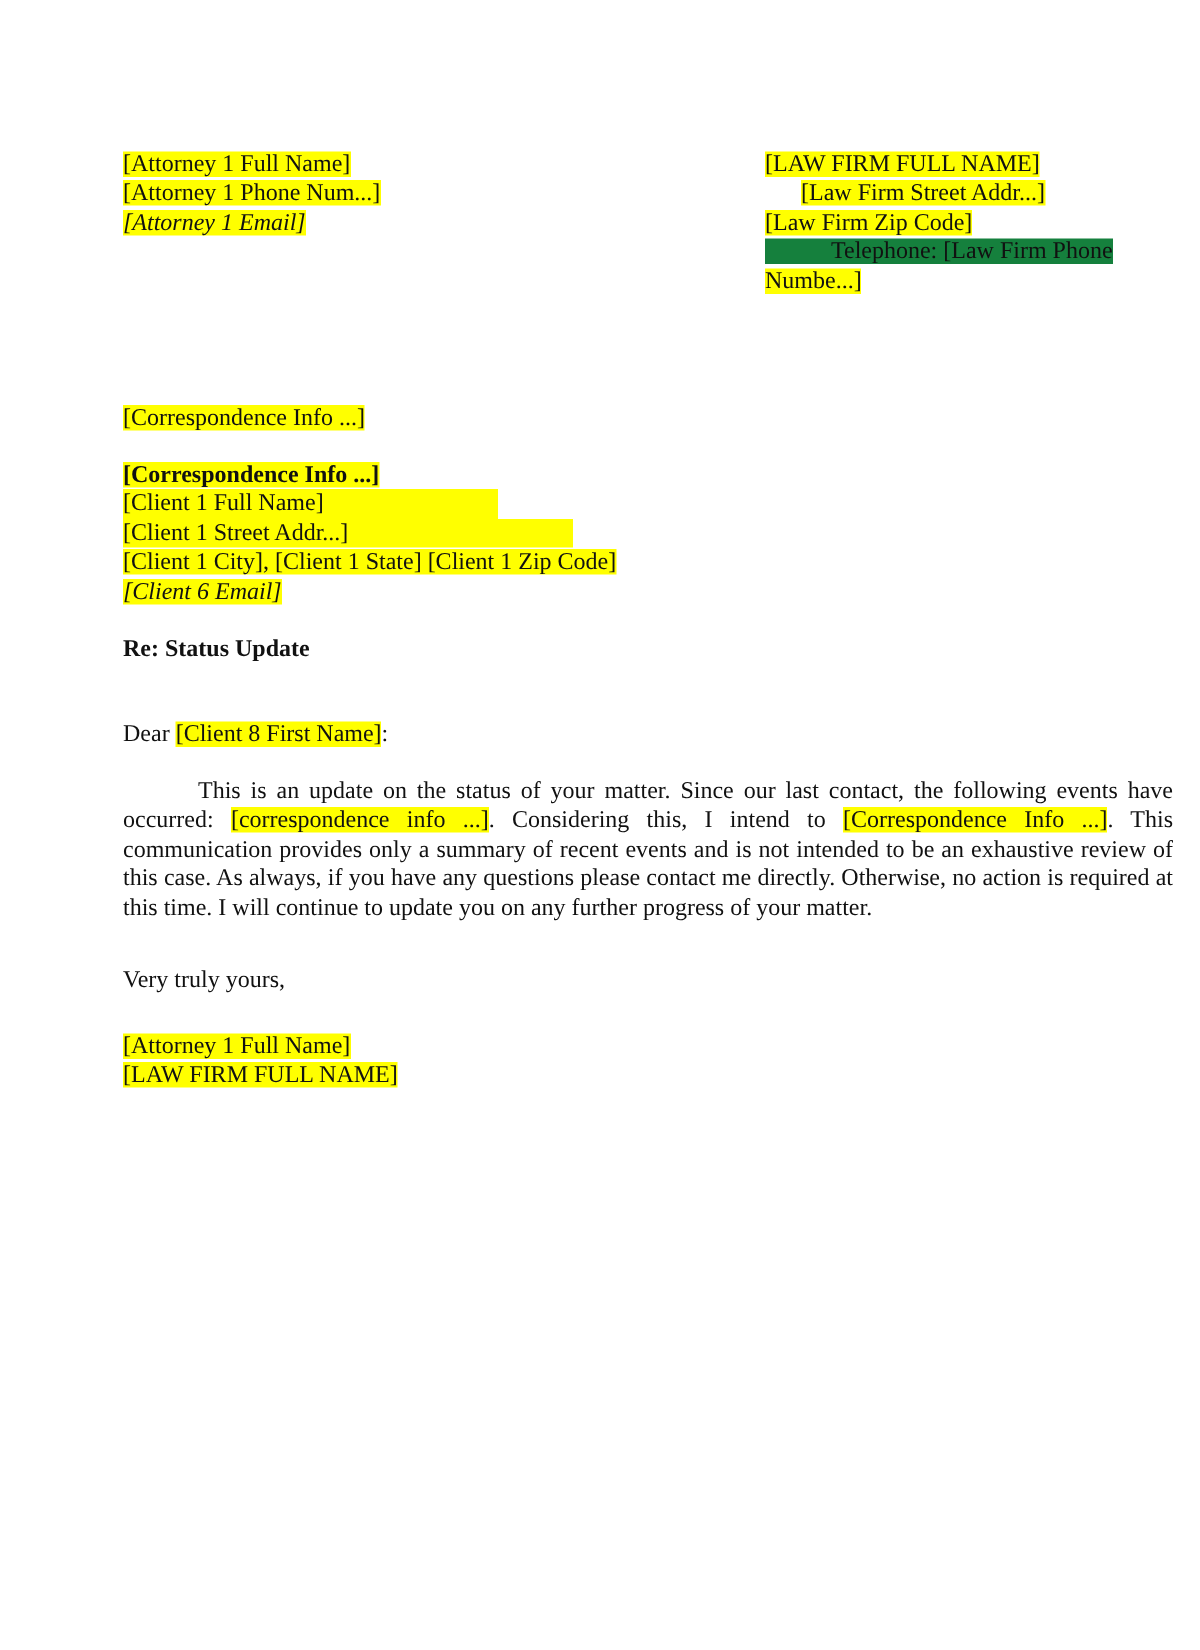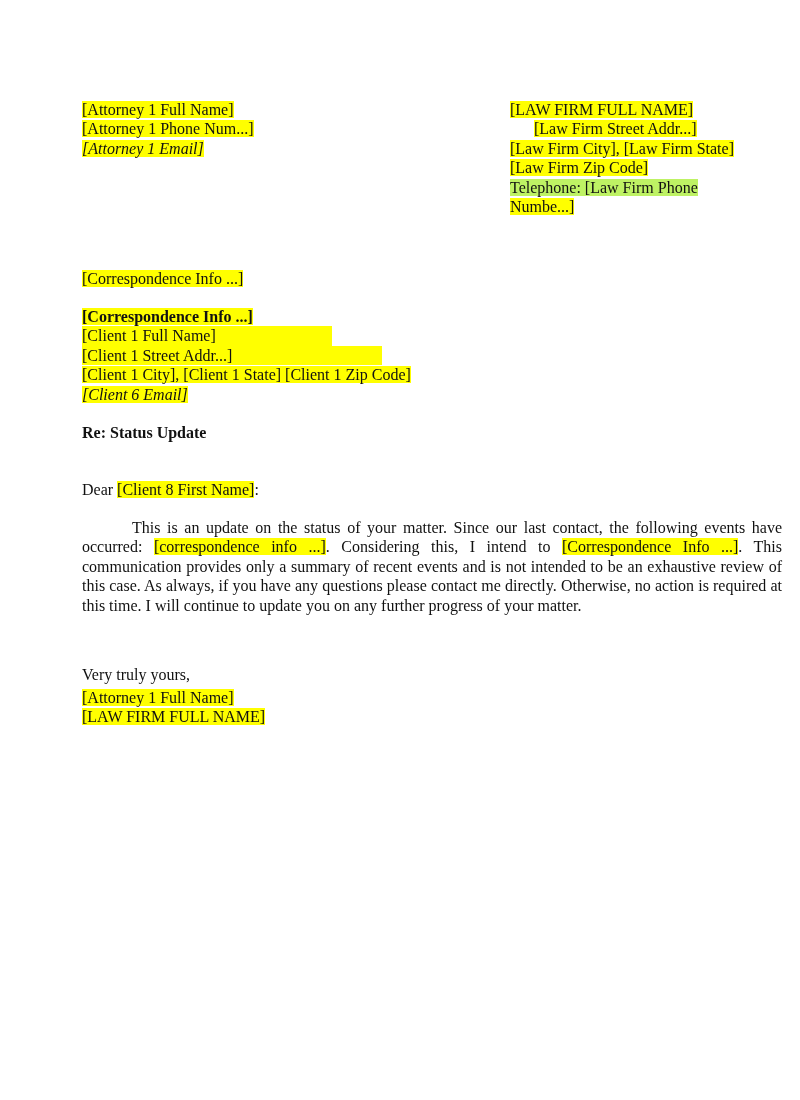--- a/index.html
+++ b/index.html
@@ -19,23 +19,22 @@
 
 <div class="block" style="left:82px; top:100px;">
   <div><span class="hl" style="background: rgb(255, 255, 0);">[Attorney 1 Full Name]</span></div>
   <div><span class="hl" style="background: rgb(255, 255, 0);">[Attorney 1 Phone Num...]</span></div>
   <div><span class="hl it" style="background: rgb(255, 255, 0); margin-top: 24px;">[Attorney 1 Email]</span></div>
 </div>
 
 <div class="block" style="left:510px; top:100px;">
   <div><span class="hl" style="background: rgb(255, 255, 0);">[LAW FIRM FULL NAME]</span></div>
   <div><span class="hl" style="background: rgb(255, 255, 0); margin-left: 24px;">[Law Firm Street Addr...]</span></div>
-  <div><span class="hl" style="background: rgb(255, 255, 0);">[Law Firm City], [Law Firm State]</span></div>
   <div><span class="hl" style="background: rgb(255, 255, 0);">[Law Firm Zip Code]</span></div>
-  <div><span class="hl" style="background: #bef264;">Telephone: [Law Firm Phone </span></div>
+  <div><span class="hl" style="background: #15803d; padding-left: 44px;">Telephone: [Law Firm Phone </span></div>
   <div><span class="hl" style="background: rgb(255, 255, 0); margin-top: 40px;">Numbe...]</span></div>
 </div>
 
 <div class="line" style="top:269px;">
   <span class="hl" style="background: rgb(255, 255, 0);">[Correspondence Info ...]</span>
 </div>
 
 <div class="block" style="left:82px; top:307px;">
   <div><span class="hl b" style="background: rgb(255, 255, 0);">[Correspondence Info ...]</span></div>
   <div><span class="hl" style="display: inline-block; width: 250px; background: rgb(255, 255, 0);">[Client 1 Full Name]</span></div>
@@ -47,18 +46,18 @@
 <div class="line b" style="top:423px;">Re: Status Update</div>
 
 <div class="line" style="top:480px;">
   <span>Dear </span><span class="hl" style="background: rgb(255, 255, 0);">[Client 8 First Name]</span><span>:</span>
 </div>
 
 <div class="para" style="top:518px;">
   <span>This is an update on the status of your matter.  Since our last contact, the following events have occurred: </span><span class="hl" style="background: rgb(255, 255, 0);">[correspondence info ...]</span><span>.  Considering this, I intend to </span><span class="hl" style="background: rgb(255, 255, 0);">[Correspondence Info ...]</span><span>.  This communication provides only a summary of recent events and is not intended to be an exhaustive review of this case.  As always, if you have any questions please contact me directly.  Otherwise, no action is required at this time.  I will continue to update you on any further progress of your matter.</span>
 </div>
 
-<div class="line" style="top:665px;">Very truly yours,</div>
+<div class="line" style="top:644px;">Very truly yours,</div>
 
 <div class="block" style="left:82px; top:688px;">
   <div><span class="hl" style="background: rgb(255, 255, 0);">[Attorney 1 Full Name]</span></div>
   <div><span class="hl" style="background: rgb(255, 255, 0);">[LAW FIRM FULL NAME]</span></div>
 </div>
 
 </body></html>

